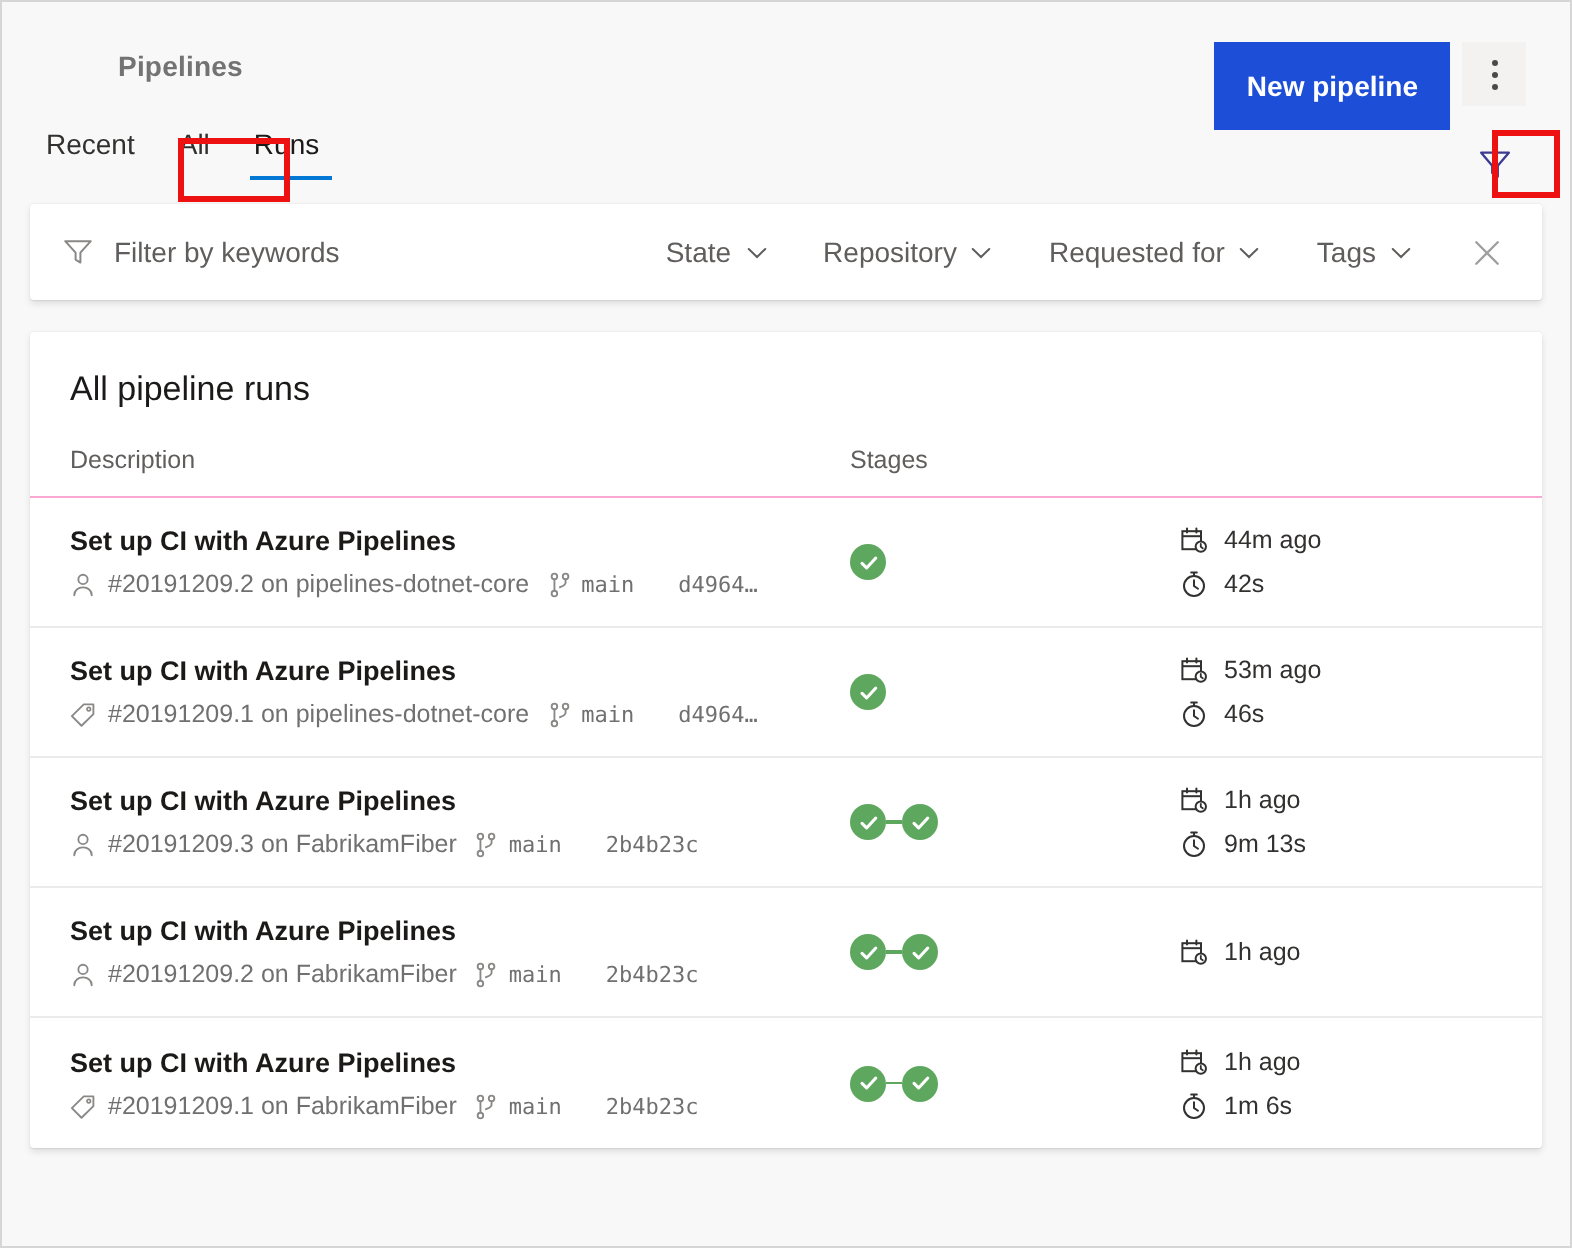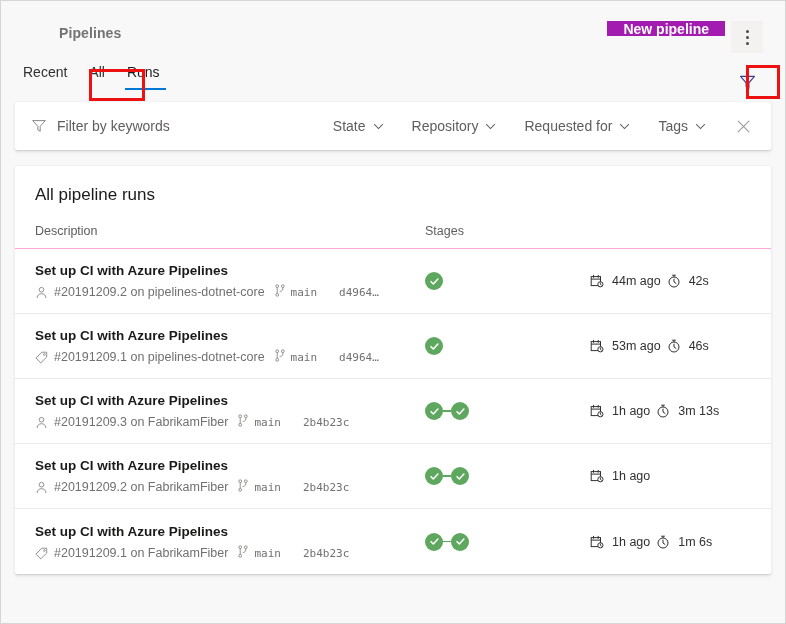--- a/index.html
+++ b/index.html
@@ -77,27 +77,27 @@
   .header-actions {
     position: absolute;
     right: 22px;
     top: 20px;
     display: flex;
     align-items: flex-start;
     gap: 6px;
   }
 
   .btn-primary {
-    background: #a21caf;
+    background: #1d4ed8;
     color: #ffffff;
     border: none;
     font-family: inherit;
     font-size: 14px;
     font-weight: 600;
-    height: 15px;
+    height: 44px;
     padding: 0 16px;
     cursor: pointer;
     white-space: nowrap;
   }
 
   .btn-more {
     width: 32px;
     height: 32px;
     background: #f3f2f1;
     border: none;
@@ -236,21 +236,21 @@
     display: flex;
     align-items: center;
     font-size: 12.5px;
     color: #707070;
     line-height: 17px;
     white-space: nowrap;
   }
   .run-meta .txt { margin-left: 6px; }
   .run-meta .branch-wrap {
     display: flex;
-    align-items: flex-start;
+    align-items: center;
     margin-left: 9px;
     gap: 5px;
   }
   .run-meta .branch-name {
     font-family: "DejaVu Sans Mono", monospace;
     font-size: 11px;
     color: #707070;
   }
   .run-meta .commit {
     font-family: "DejaVu Sans Mono", monospace;
@@ -278,20 +278,21 @@
   .stage-connector {
     width: 8px;
     height: 1.5px;
     background: #5ea75e;
     flex: none;
   }
 
   .run-times {
     flex: 1;
     display: flex;
+    flex-direction: column;
     gap: 6px;
   }
   .time-line {
     display: flex;
     align-items: center;
     gap: 8px;
     font-size: 12.5px;
     color: #323130;
     line-height: 16px;
   }
@@ -572,21 +573,21 @@
           </div>
           <div class="time-line">
             <span>
               <svg width="14" height="14" viewBox="0 0 14 14">
                 <circle cx="7" cy="8" r="5" fill="none" stroke="#323130" stroke-width="1"></circle>
                 <path d="M7 5.1V8l2 1.4" fill="none" stroke="#323130" stroke-width="1" stroke-linecap="round"></path>
                 <path d="M5.6 1.2h2.8" stroke="#323130" stroke-width="1" stroke-linecap="round"></path>
                 <path d="M7 1.2V3" stroke="#323130" stroke-width="1"></path>
               </svg>
             </span>
-            <span>3m 13s</span>
+            <span>9m 13s</span>
           </div>
         </div>
       </div>
       <div class="run-row">
         <div class="run-desc">
           <div class="run-name">Set up CI with Azure Pipelines</div>
           <div class="run-meta">
             <span>
               <svg width="13" height="13" viewBox="0 0 14 14">
                 <circle cx="7" cy="4" r="2.5" fill="none" stroke="#8a8886" stroke-width="1"></circle>

